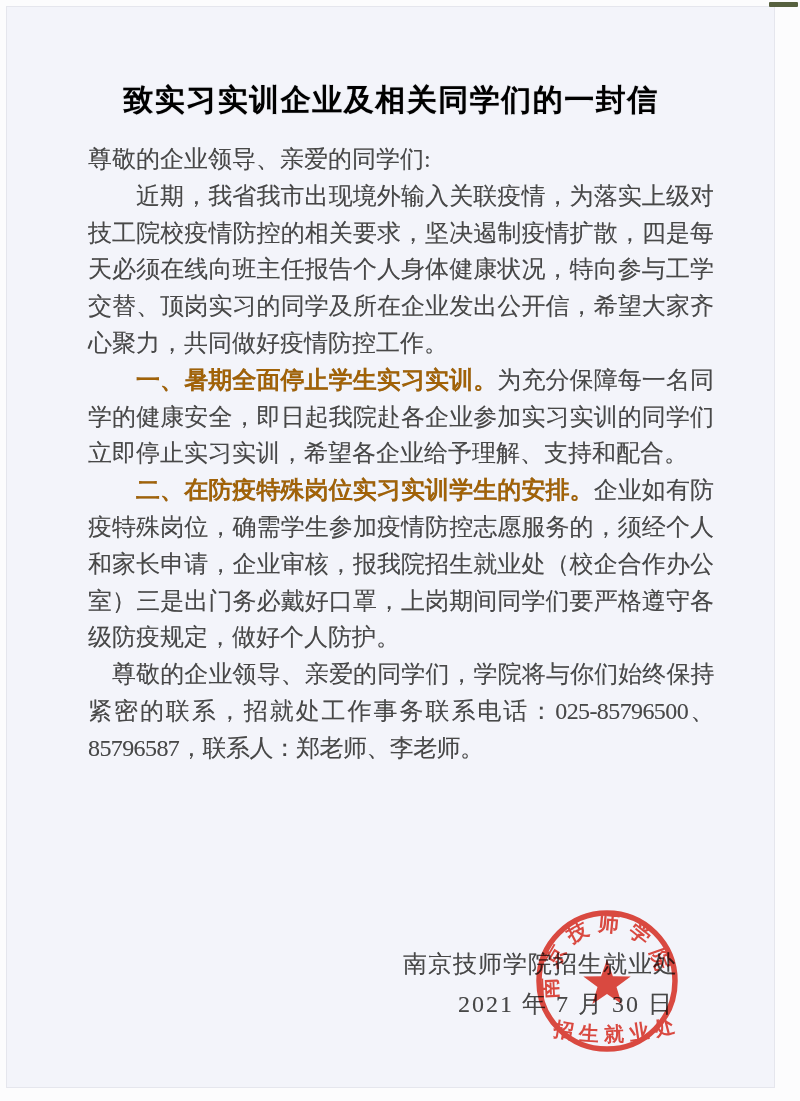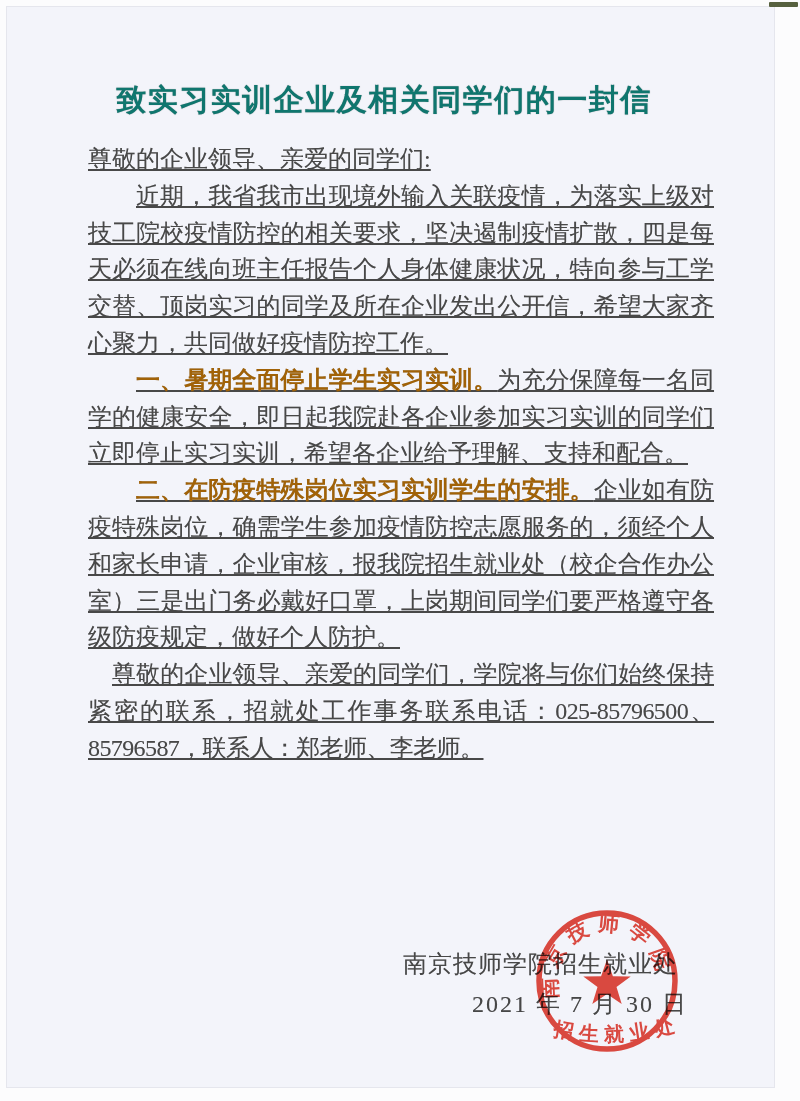--- a/index.html
+++ b/index.html
@@ -25,57 +25,57 @@
   }
   .corner-mark {
     position: absolute;
     left: 769px; top: 2px;
     width: 29px; height: 5px;
     background: #57613f;
     border-radius: 1px;
   }
   .doc-title {
     position: absolute;
-    left: 72px; top: 80px;
+    left: 79px; top: 80px;
     width: 624px;
     text-align: center;
     font-family: "Liberation Sans", "DejaVu Sans", sans-serif;
     font-weight: 700;
     font-size: 30px;
     letter-spacing: 1.5px;
-    color: #0f766e;
+    color: #000000;
     text-shadow: 0 0 1px rgba(56,56,56,.45);
   }
   .body-text {
     position: absolute;
     left: 88px; top: 141px;
     width: 626px;
     font-size: 24px;
     line-height: 36.8px;
     color: #484848;
     text-align: justify;
     text-shadow: 0 0 .6px rgba(72,72,72,.35);
   }
-  .body-text p { margin: 0; text-indent: 2em; text-decoration: underline; }
+  .body-text p { margin: 0; text-indent: 2em; }
   .body-text p.salutation { text-indent: 0; }
   .body-text p.tight { text-indent: 1em; letter-spacing: -0.6px; }
   .body-text b {
     font-family: "Liberation Sans", "DejaVu Sans", sans-serif;
     font-weight: 700;
     color: #a16207;
   }
   .sig-line {
     position: absolute;
     font-size: 24px;
     color: #474747;
     white-space: nowrap;
     text-shadow: 0 0 .6px rgba(72,72,72,.35);
   }
   .sig-name { top: 948px; right: 122px; letter-spacing: 1px; }
-  .sig-date { top: 988px; right: 112px; letter-spacing: 2px; }
+  .sig-date { top: 988px; right: 126px; letter-spacing: 2px; }
   .seal {
     position: absolute;
     left: 532px; top: 906px;
     width: 150px; height: 150px;
     mix-blend-mode: multiply;
     opacity: .92;
   }
   .seal text {
     font-family: "Liberation Serif", "DejaVu Serif", serif;
     fill: #e23c31;

